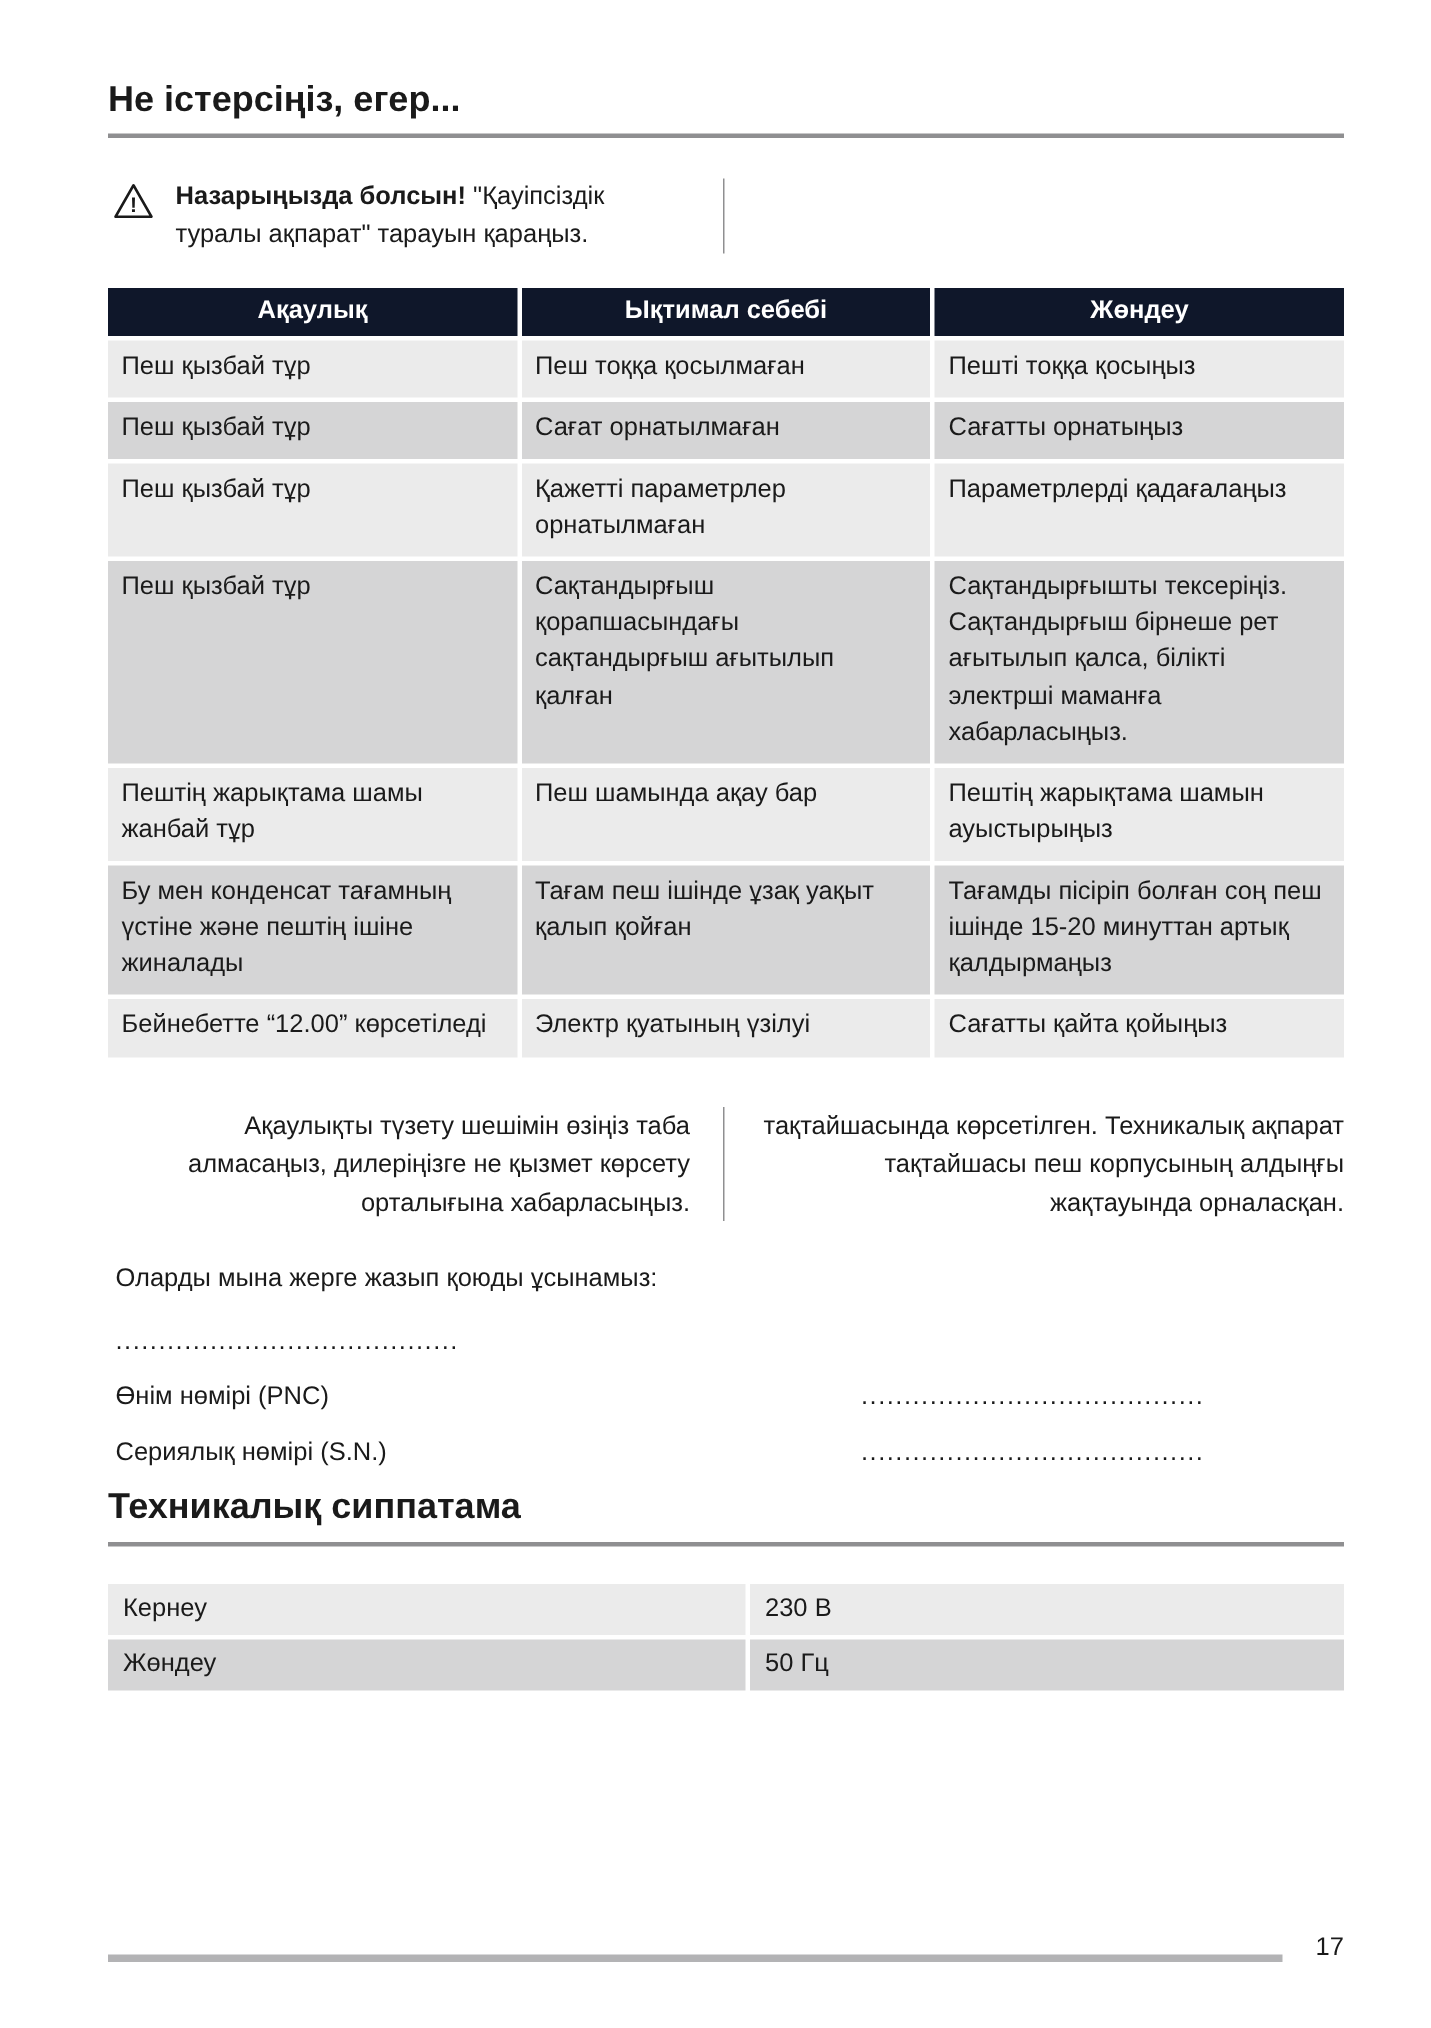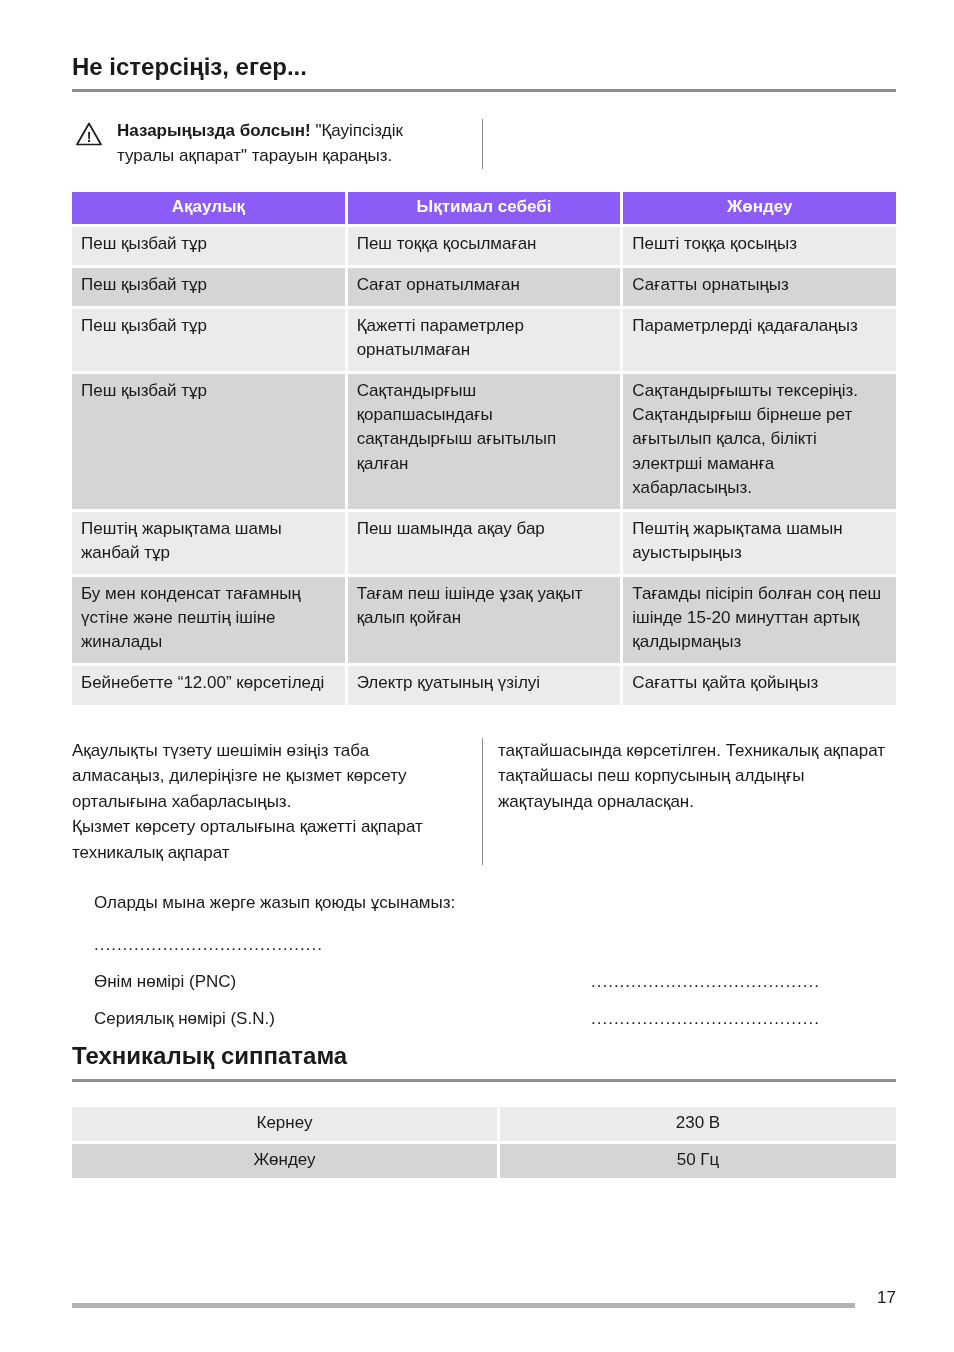--- a/index.html
+++ b/index.html
@@ -35,56 +35,55 @@
   
   table.ts-table {
     border-collapse: separate;
     border-spacing: 3px;
     width: calc(100% + 6px);
     margin-left: -3px;
     margin-top: 20px;
     table-layout: fixed;
   }
   table.ts-table th {
-    background: #8b5cf6;
+    background: #0f172a;
     color: #ffffff;
     font-size: 17px;
     font-weight: bold;
     text-align: center;
     padding: 5px 6px 7px;
   }
   table.ts-table td {
     font-size: 17px;
     line-height: 1.42;
     vertical-align: top;
     padding: 5px 9px 9px;
   }
   tr.light td { background: #ebebeb; }
   tr.dark td { background: #d5d5d6; }
   
   .body-cols { display: flex; margin-top: 30px; align-items: stretch; }
   .body-left { flex: 0 0 410px; box-sizing: border-box; padding-right: 22px; }
   .body-right { flex: 1; box-sizing: border-box; padding-left: 15px; }
-  .body-cols p { margin: 0; font-size: 17px; line-height: 1.5; }
-  
-  .records { margin-top: 28px; font-size: 17px; margin-left: 17px; }
+  .body-cols p { margin: 0; font-size: 17px; line-height: 1.5; text-align: right; }
+  
+  .records { margin-top: 28px; font-size: 17px; }
   .records-intro { margin: 0 0 20px; padding-left: 5px; }
   .record-row { display: flex; padding-left: 5px; margin-bottom: 13px; line-height: 1.4; }
   .rec-label { width: 497px; flex: 0 0 497px; }
   .rec-dots { letter-spacing: 1px; color: #1a1a1a; }
   
   .tech-title { margin-top: 38px; }
   table.spec-table {
     border-collapse: separate;
     border-spacing: 3px;
     width: calc(100% + 6px);
     margin-left: -3px;
     margin-top: 22px;
     table-layout: fixed;
-    text-align: center;
   }
   table.spec-table td {
     font-size: 17px;
     padding: 6px 10px 8px;
     vertical-align: top;
   }
   td.spec-col-label { width: 405px; }
   
   .footer {
     position: absolute;
@@ -162,21 +161,20 @@
         <td>Бейнебетте “12.00” көрсетіледі</td>
         <td>Электр қуатының үзілуі</td>
         <td>Сағатты қайта қойыңыз</td>
       </tr>
     </tbody>
   </table>
 
   <div class="body-cols">
     <div class="body-left">
       <p>Ақаулықты түзету шешімін өзіңіз таба алмасаңыз, дилеріңізге не қызмет көрсету орталығына хабарласыңыз.</p>
-      <p>Қызмет көрсету орталығына қажетті ақпарат техникалық ақпарат</p>
     </div>
     <div class="v-divider"></div>
     <div class="body-right">
       <p>тақтайшасында көрсетілген. Техникалық ақпарат тақтайшасы пеш корпусының алдыңғы жақтауында орналасқан.</p>
     </div>
   </div>
 
   <div class="records">
     <p class="records-intro">Оларды мына жерге жазып қоюды ұсынамыз:</p>
     <div class="record-row">

